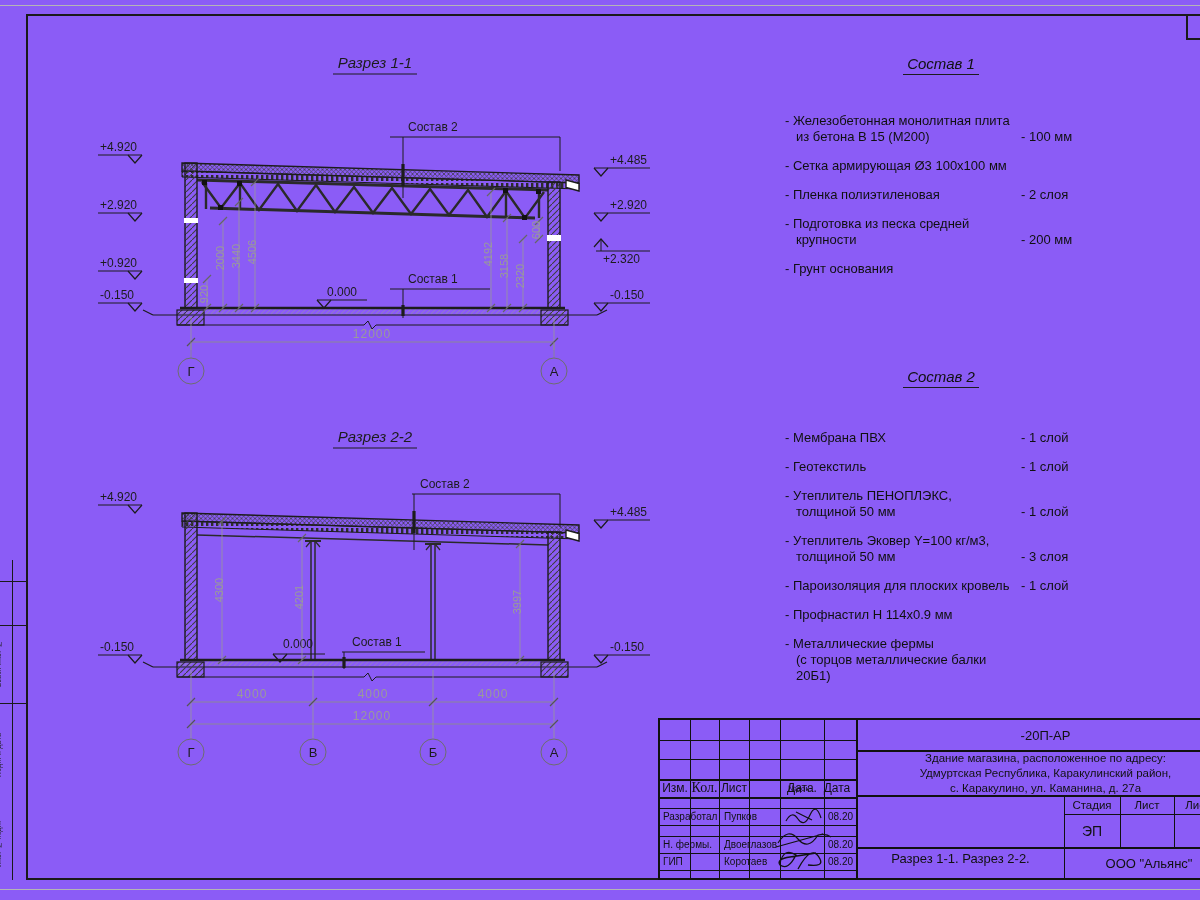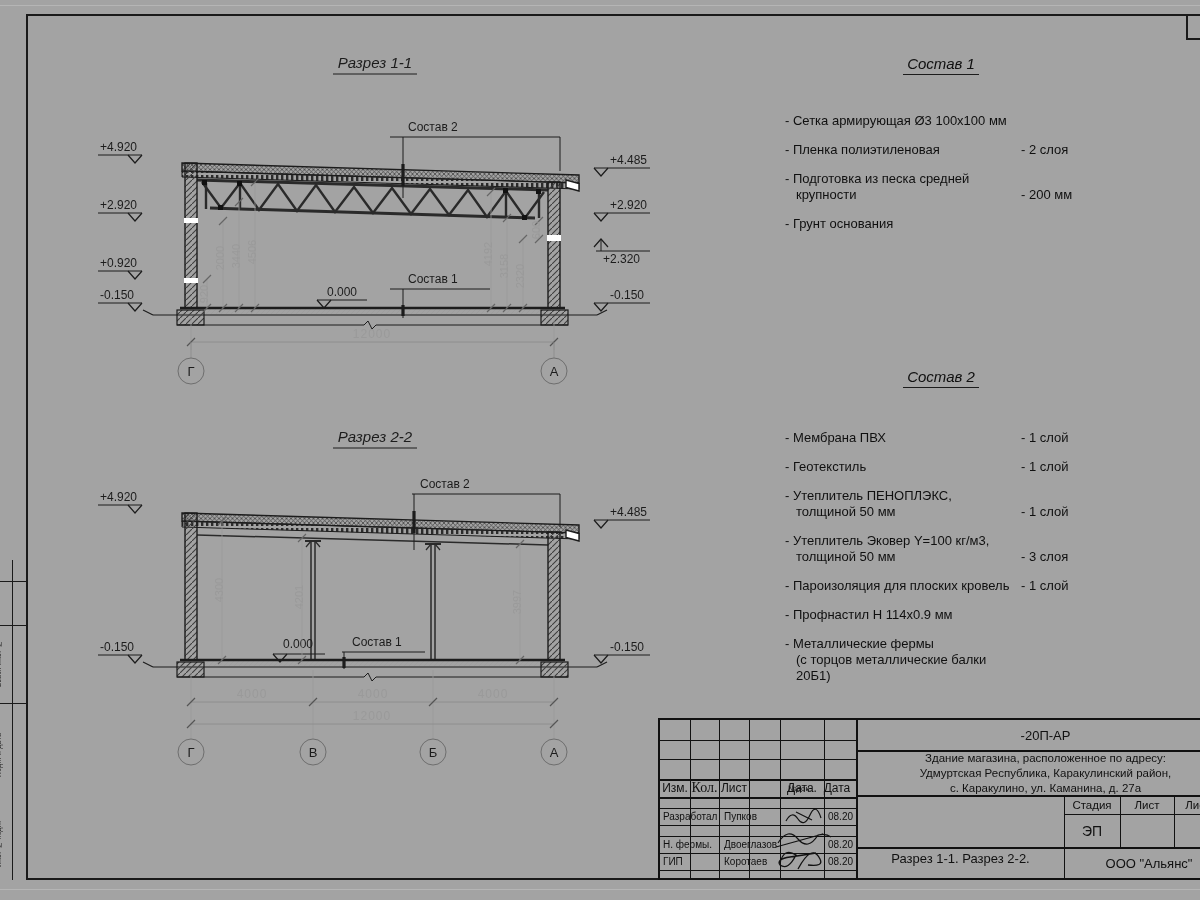--- a/index.html
+++ b/index.html
@@ -1,16 +1,16 @@
 <!DOCTYPE html>
 <html><head>
 <meta charset="utf-8">
 <style>
   html,body{margin:0;padding:0;background:#e8e8e8;}
-  .page{position:relative;width:1200px;height:900px;background:#a3a3a3;overflow:hidden;
+  .page{position:relative;width:1200px;height:900px;background:#8b5cf6;overflow:hidden;
         font-family:"Liberation Sans",sans-serif;color:#111;}
   .hairline{position:absolute;background:#b5b5b5;}
   .frame{position:absolute;left:26px;top:14px;width:1200px;height:866px;
          border:2px solid #1a1a1a;box-sizing:border-box;}
   .notch{position:absolute;left:1186px;top:14px;width:40px;height:26px;
          border-left:2px solid #1a1a1a;border-bottom:2px solid #1a1a1a;box-sizing:border-box;}
   
   .lm-v{position:absolute;left:12px;top:560px;width:1px;height:320px;background:#1a1a1a;}
   .lm-h{position:absolute;left:0;width:26px;height:1px;background:#1a1a1a;}
   .lm-t{position:absolute;left:-5px;width:11px;overflow:hidden;
@@ -364,20 +364,27 @@
       <text class="ax" x="283" y="342" text-anchor="middle">В</text>
       <text class="ax" x="403" y="342" text-anchor="middle">Б</text>
       <text class="ax" x="524" y="342" text-anchor="middle">А</text>
     </g>
   </svg>
 
   <div class="list" style="left:785px;top:55px;">
     <div class="hd"><span>Состав 1</span></div>
     <div class="it">
       <div class="nm">
+          <div>- Железобетонная  монолитная плита</div>
+          <div class="ln2">из бетона В 15 (М200)</div>
+        </div>
+      <div class="val">- 100 мм</div>
+    </div>
+    <div class="it">
+      <div class="nm">
           <div>- Сетка армирующая Ø3 100х100 мм</div>
         </div>
       <div class="val"></div>
     </div>
     <div class="it">
       <div class="nm">
           <div>- Пленка полиэтиленовая</div>
         </div>
       <div class="val">-  2 слоя</div>
     </div>

